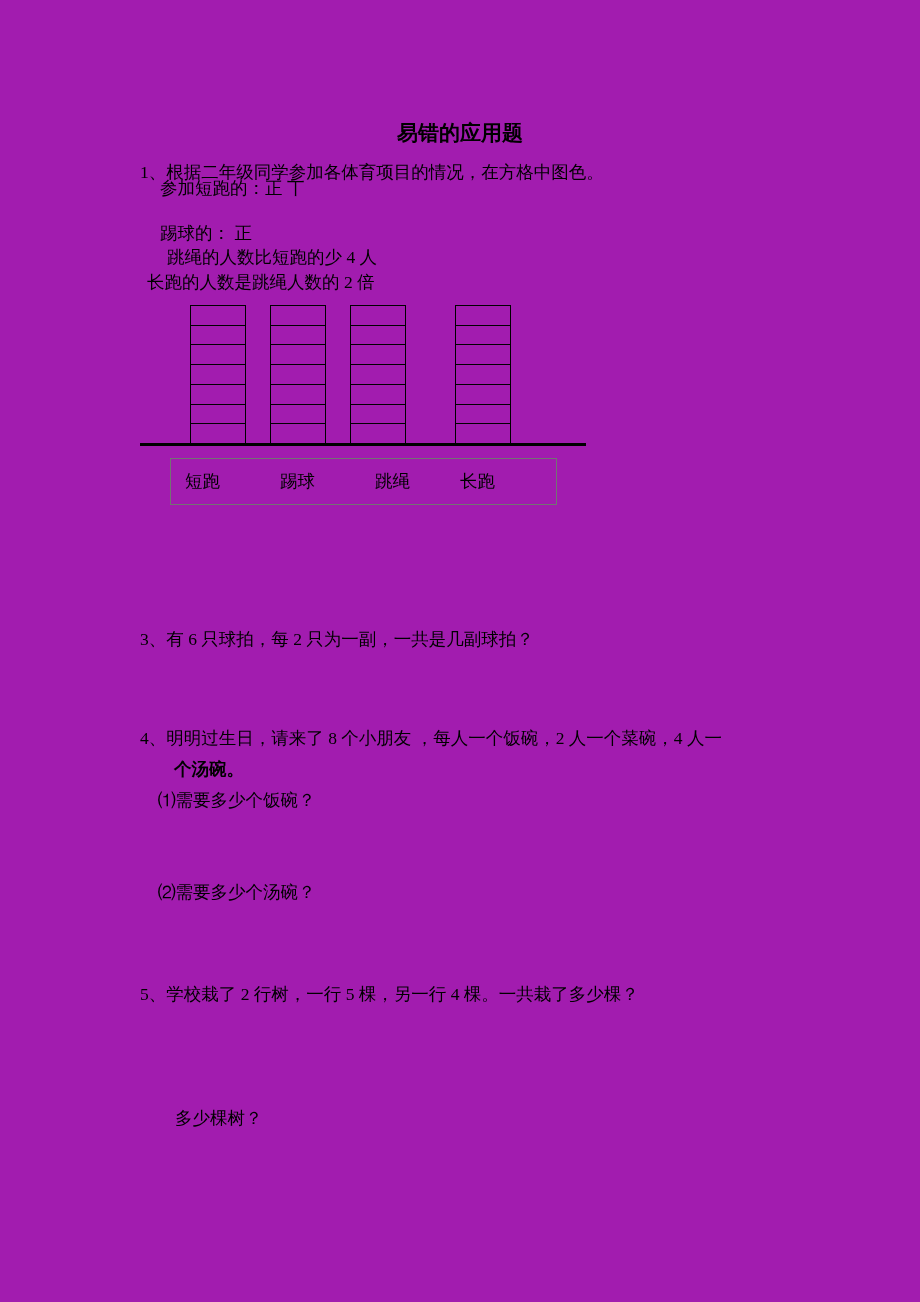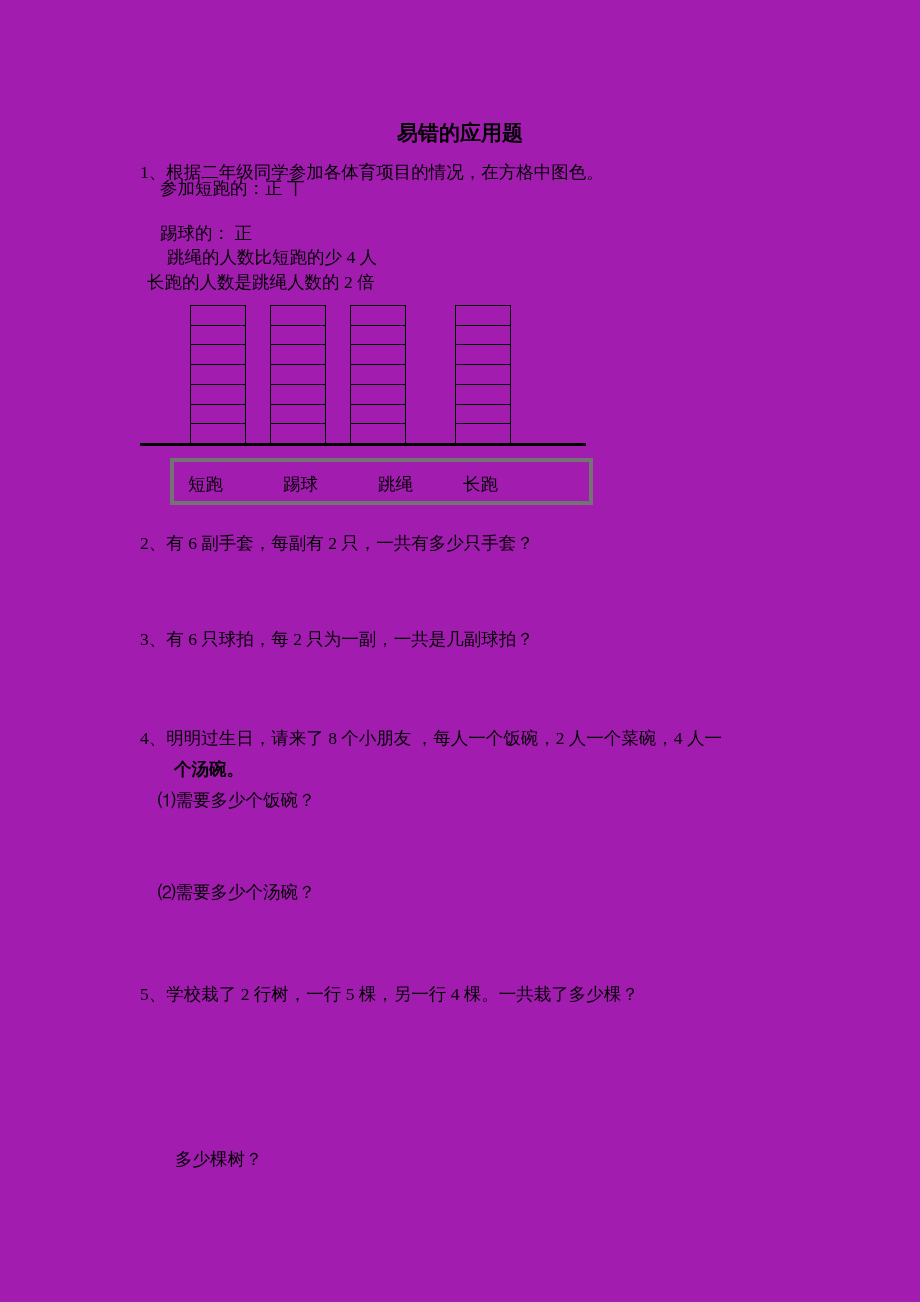--- a/index.html
+++ b/index.html
@@ -58,23 +58,23 @@
     left: 140px;
     top: 443px;
     width: 446px;
     height: 3px;
     background: #000;
   }
   .label-box {
     position: absolute;
     left: 170px;
     top: 458px;
-    width: 423px;
+    width: 387px;
     height: 47px;
-    border: 4px solid #737373;
+    border: 1px solid #737373;
     box-sizing: border-box;
   }
   .cat-label {
     position: absolute;
     top: 0;
     height: 45px;
     line-height: 45px;
     font-size: 17.5px;
     white-space: pre;
   }
@@ -137,28 +137,27 @@
 
   <div class="axis-line"></div>
 
   <div class="label-box">
     <span class="cat-label" style="left:14px;">短跑</span>
     <span class="cat-label" style="left:109px;">踢球</span>
     <span class="cat-label" style="left:204px;text-align:center;">跳绳</span>
     <span class="cat-label" style="left:289px;text-align:center;">长跑</span>
   </div>
 
-  <div class="abs body-text" style="left:140px; top:531px;">2、有 6 副手套，每副有 2 只，一共有多少只手套？</div>
 
   <div class="abs body-text" style="left:140px; top:627px;">3、有 6 只球拍，每 2 只为一副，一共是几副球拍？</div>
 
   <div class="abs body-text" style="left:140px; top:726px;">4、明明过生日，请来了 8 个小朋友 ，每人一个饭碗，2 人一个菜碗，4 人一</div>
   <div class="abs body-text" style="left:174px; top:757px;font-weight:bold;">个汤碗。</div>
 
   <div class="abs body-text" style="left:158px; top:788px;">⑴需要多少个饭碗？</div>
 
   <div class="abs body-text" style="left:158px; top:880px;text-align:center;">⑵需要多少个汤碗？</div>
 
   <div class="abs body-text" style="left:140px; top:982px;">5、学校栽了 2 行树，一行 5 棵，另一行 4 棵。一共栽了多少棵？</div>
 
-  <div class="abs body-text" style="left:175px; top:1147px;">多少棵树？</div>
+  <div class="abs body-text" style="left:175px; top:1106px;">多少棵树？</div>
 
 </div>
 
 </body></html>

